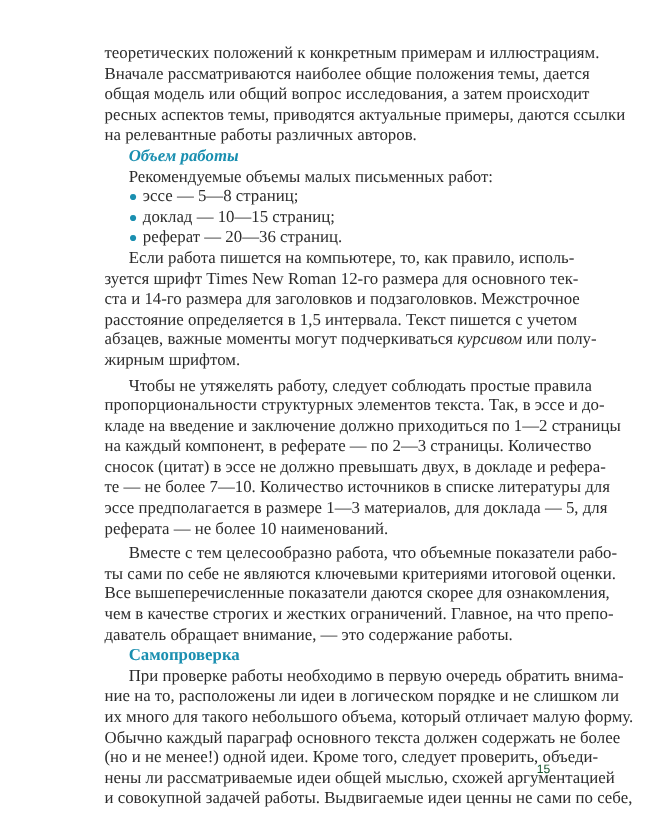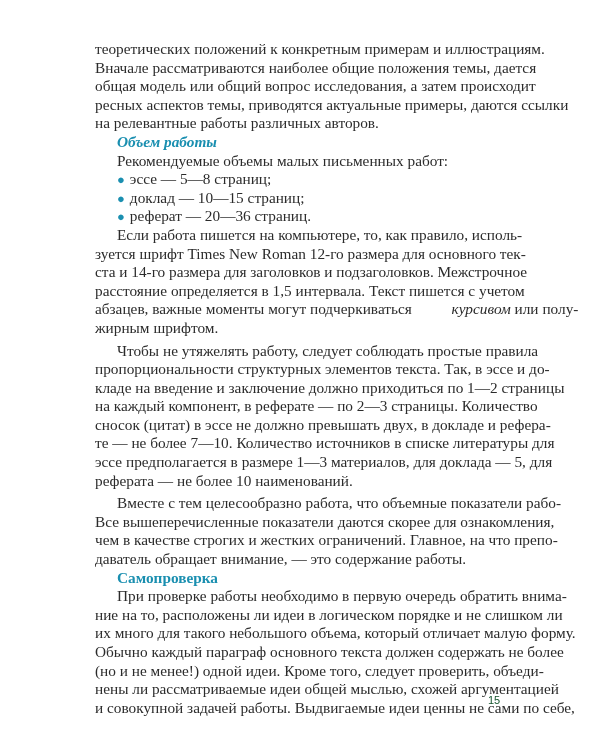--- a/index.html
+++ b/index.html
@@ -15,21 +15,21 @@
   .indent { padding-left: 22px; }
   .heading-italic { color: #1a8fb0; font-style: italic; font-weight: bold; padding-left: 22px; height: 18.6px; display:block; }
   .heading-bold { color: #1a8fb0; font-weight: bold; padding-left: 22px; height: 18.6px; display:block; }
   .bullet-item { display: block; padding-left: 22px; height: 18.6px; }
   .bullet { color: #1a8fb0; font-size: 13px; margin-right: 5px; }
   .gap { height: 4px; }
   .page-number {
     position: absolute; left: 488px; top: 694px;
     font-family: "Liberation Sans", "DejaVu Sans", sans-serif; font-size: 11px; color: #14532d;
   }
-  i { font-style: italic; margin-left: 36px; }
+  i { font-style: italic; }
   b { font-weight: normal; }
 </style>
 </head>
 <body>
 
 <div class="page">
 
   <div>
     <span class="line">теоретических положений к конкретным примерам и иллюстрациям.</span>
     <span class="line">Вначале рассматриваются наиболее общие положения темы, дается</span>
@@ -66,20 +66,21 @@
     <span class="line">сносок (цитат) в эссе не должно превышать двух, в докладе и рефера-</span>
     <span class="line">те — не более 7—10. Количество источников в списке литературы для</span>
     <span class="line">эссе предполагается в размере 1—3 материалов, для доклада — 5, для</span>
     <span class="line last">реферата — не более 10 наименований.</span>
   </div>
 
   <div class="gap"></div>
 
   <div>
     <span class="line indent">Вместе с тем целесообразно работа, что объемные показатели рабо-</span>
+    <span class="line">ты сами по себе не являются ключевыми критериями итоговой оценки.</span>
     <span class="line">Все вышеперечисленные показатели даются скорее для ознакомления,</span>
     <span class="line">чем в качестве строгих и жестких ограничений. Главное, на что препо-</span>
     <span class="line last">даватель обращает внимание, — это содержание работы.</span>
   </div>
 
   <span class="heading-bold">Самопроверка</span>
 
   <div>
     <span class="line indent">При проверке работы необходимо в первую очередь обратить внима-</span>
     <span class="line">ние на то, расположены ли идеи в логическом порядке и не слишком ли</span>

